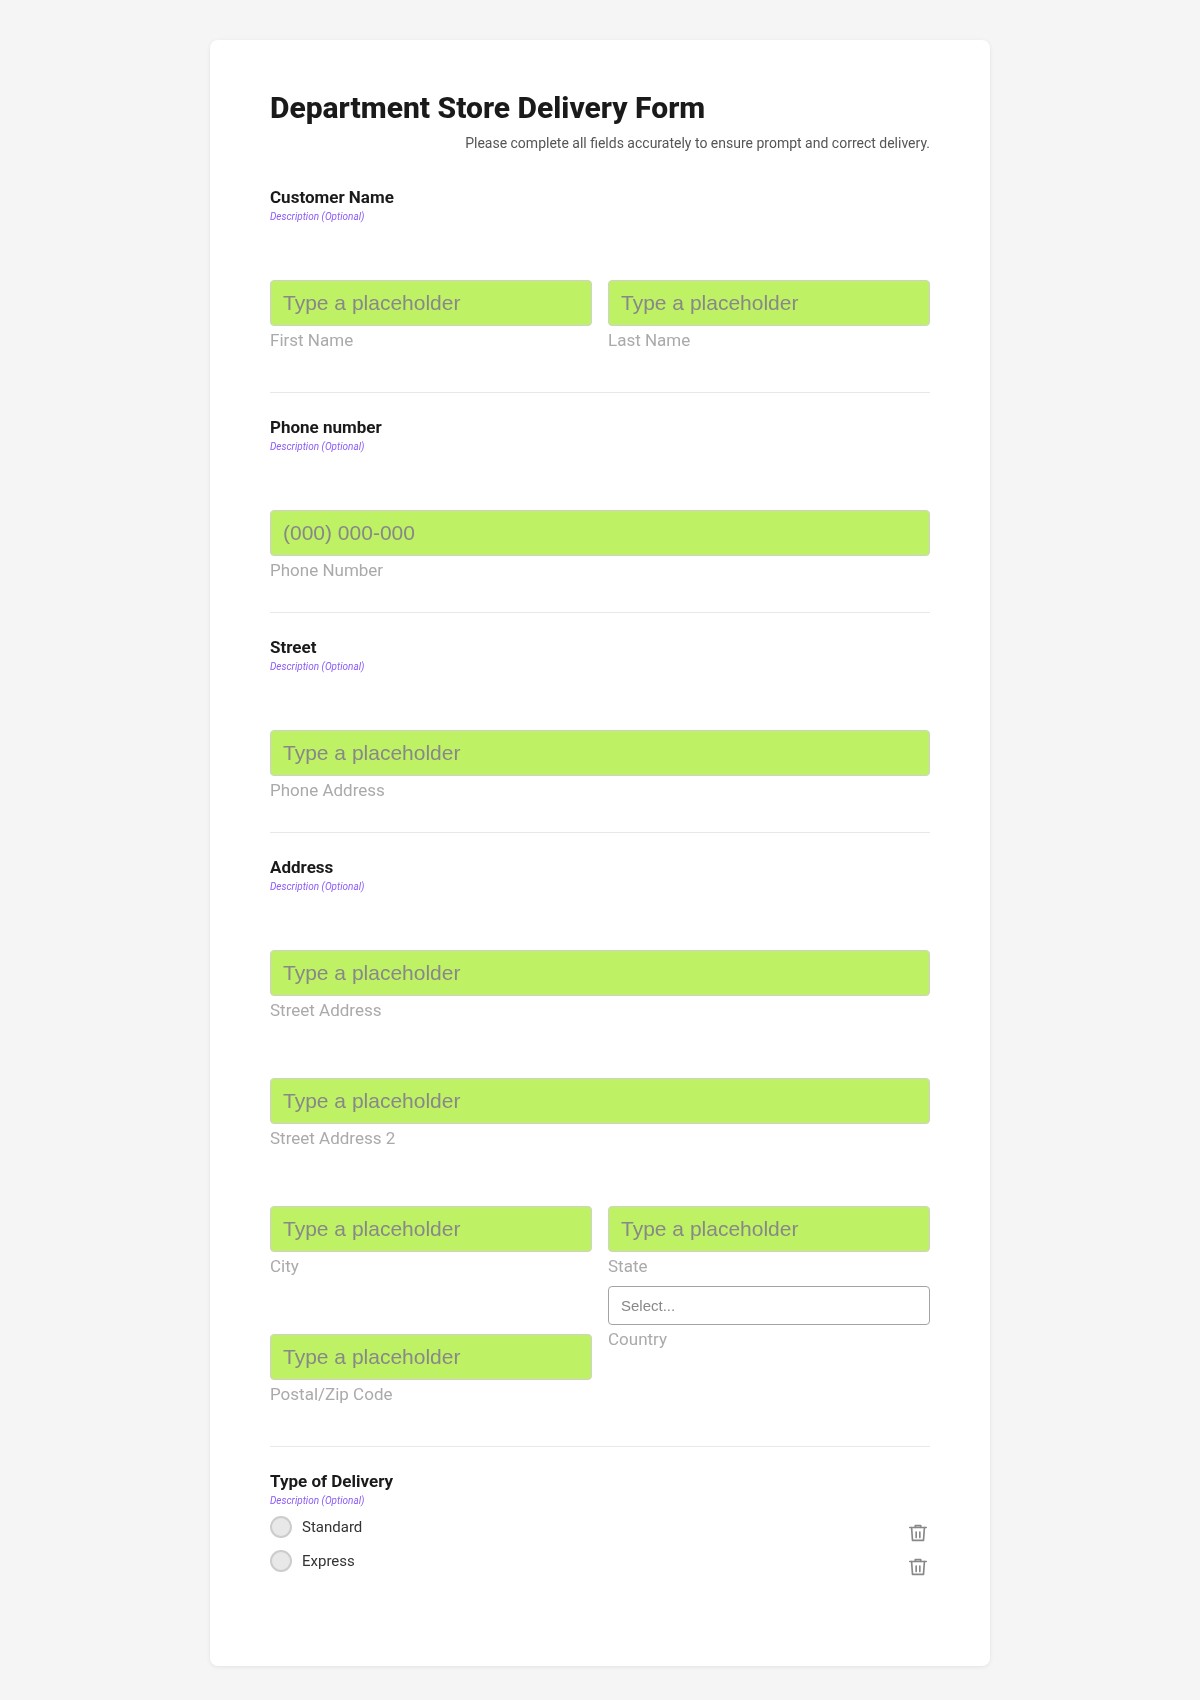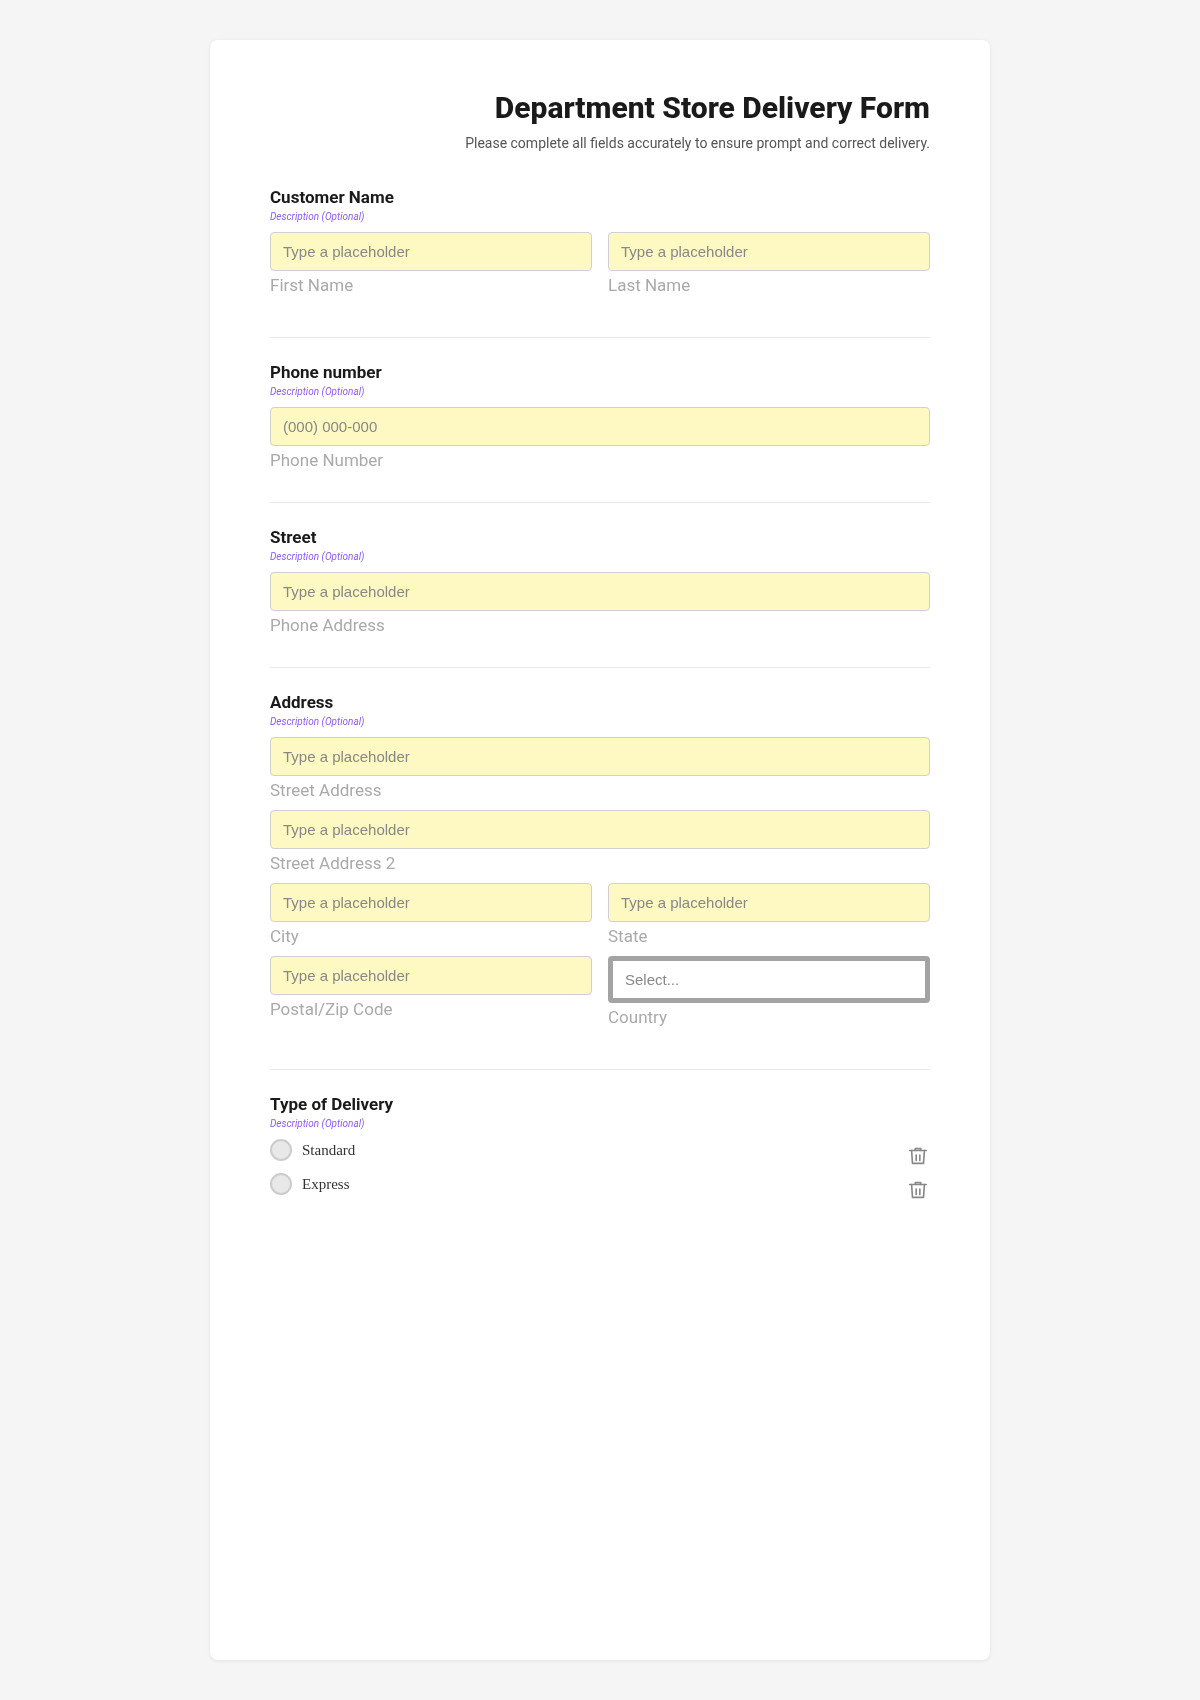--- a/index.html
+++ b/index.html
@@ -15,21 +15,21 @@
       background: #ffffff;
       width: 780px;
       min-height: 1620px;
       border-radius: 8px;
       padding: 50px 60px;
       box-shadow: 0 1px 4px rgba(0,0,0,0.08);
     }
     .form-title {
       font-size: 30px;
       font-weight: 800;
-      text-align: right;
+      text-align: left;
       color: #1a1a1a;
       margin-bottom: 10px;
     }
     .form-subtitle {
       font-size: 14px;
       color: #555;
       text-align: right;
       margin-bottom: 36px;
     }
     .section {
@@ -55,53 +55,53 @@
     .field-group {
       display: flex;
       flex-direction: column;
       flex: 1;
       margin-bottom: 10px;
     }
     .field-input {
       border: 1px solid #d0d0d0;
       border-radius: 4px;
       padding: 10px 12px;
-      font-size: 15px;
+      font-size: 21px;
       color: #555;
-      background: #fef9c3;
+      background: #bef264;
       outline: none;
       width: 100%;
+      margin-top: 48px;
     }
     .field-input::placeholder {
       color: #888;
     }
     .field-sublabel {
       font-size: 17px;
       color: #aaa;
       margin-top: 4px;
     }
     .select-input {
-      border: 5px solid #a3a3a3;
+      border: 1px solid #a3a3a3;
       border-radius: 4px;
       padding: 10px 12px;
       font-size: 15px;
       color: #888;
       background: #fff;
       outline: none;
       width: 100%;
       appearance: none;
       -webkit-appearance: none;
       cursor: pointer;
     }
     .radio-option {
       display: flex;
       align-items: center;
       gap: 10px;
       margin-bottom: 12px;
-      font-family: Liberation Serif, serif;
     }
     .radio-circle {
       width: 22px;
       height: 22px;
       border-radius: 50%;
       border: 2px solid #ccc;
       background: #e8e8e8;
       flex-shrink: 0;
     }
     .radio-label {

